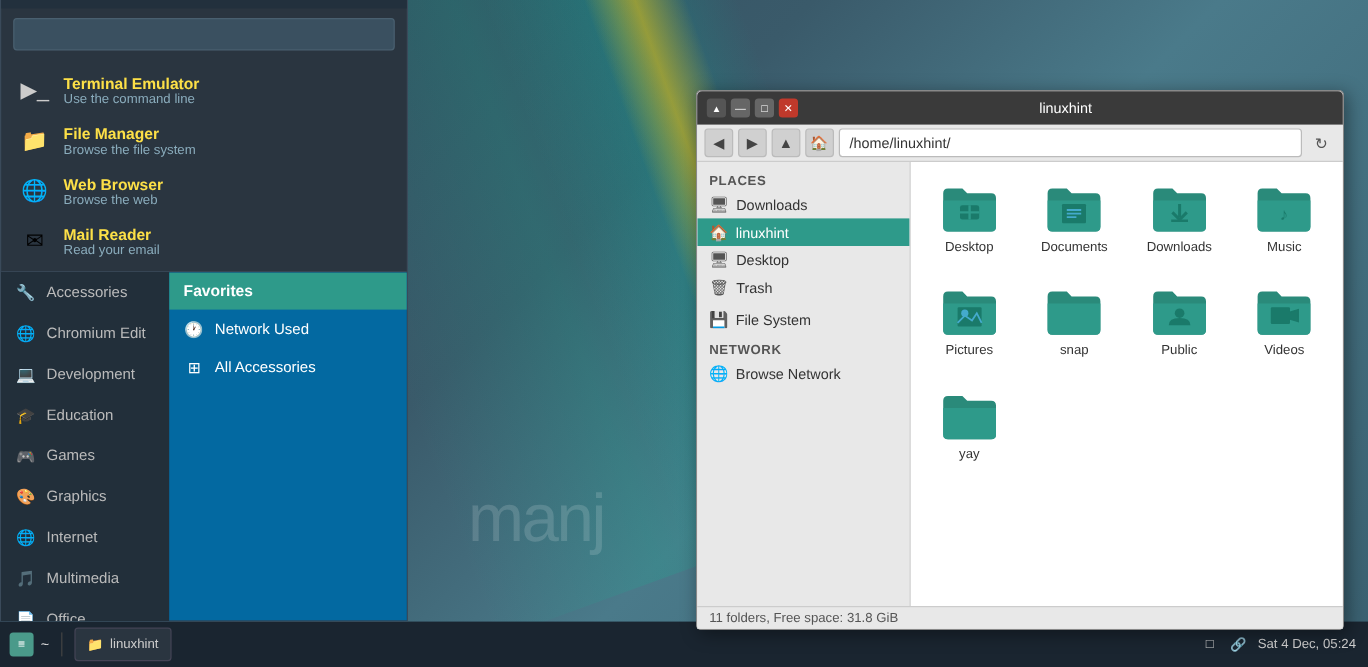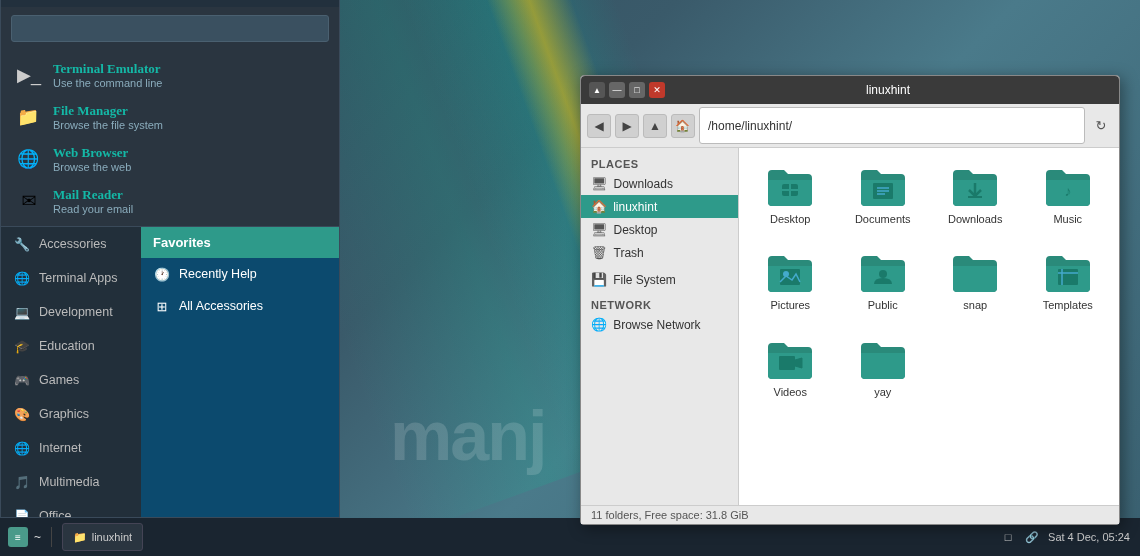--- a/index.html
+++ b/index.html
@@ -206,21 +206,21 @@
     }
     .quick-item-icon {
       width: 28px;
       height: 28px;
       display: flex;
       align-items: center;
       justify-content: center;
       font-size: 16px;
     }
     .quick-item-text { display: flex; flex-direction: column; }
-    .quick-item-title { color: #14b8a6; font-size: 13px; font-weight: 600; font-family: Liberation Serif, serif; }
+    .quick-item-title { color: #fde047; font-size: 13px; font-weight: 600; }
     .quick-item-sub { color: #8aacbc; font-size: 11px; }
 
     
     .app-menu-area {
       display: flex;
       height: 290px;
       position: relative;
     }
 
     
@@ -244,21 +244,21 @@
       height: 18px;
       display: flex;
       align-items: center;
       justify-content: center;
       font-size: 13px;
     }
 
     
     .apps-panel {
       flex: 1;
-      background: #0c4a6e;
+      background: #0369a1;
       overflow-y: auto;
     }
     .apps-panel-header {
       padding: 8px 12px;
       color: white;
       font-size: 13px;
       font-weight: bold;
       background: #2e9a8a;
     }
     .app-item {
@@ -357,21 +357,21 @@
       border-radius: 3px;
       display: flex;
       align-items: center;
       justify-content: center;
       cursor: pointer;
       font-size: 12px;
       color: #444;
     }
     .fm-address-bar {
       flex: 1;
-      height: 37px;
+      height: 24px;
       background: white;
       border: 1px solid #bbb;
       border-radius: 3px;
       display: flex;
       align-items: center;
       padding: 0 8px;
       font-size: 12px;
       color: #333;
     }
     .fm-reload-btn {
@@ -383,21 +383,21 @@
       cursor: pointer;
       color: #555;
       font-size: 13px;
     }
     .fm-content {
       display: flex;
       flex: 1;
       overflow: hidden;
     }
     .fm-sidebar {
-      width: 158px;
+      width: 178px;
       background: #e8e8e8;
       border-right: 1px solid #ccc;
       overflow-y: auto;
       padding: 6px 0;
     }
     .fm-sidebar-section {
       margin-bottom: 4px;
     }
     .fm-sidebar-heading {
       color: #555;
@@ -460,25 +460,25 @@
     }
 
     
     ::-webkit-scrollbar { width: 6px; }
     ::-webkit-scrollbar-track { background: #2a3540; }
     ::-webkit-scrollbar-thumb { background: #4a6070; border-radius: 3px; }
 
     
     .manjaro-text {
       position: absolute;
-      bottom: 80px;
+      bottom: 92px;
       left: 390px;
       color: rgba(255,255,255,0.15);
-      font-size: 70px;
-      font-weight: bold;
+      font-size: 56px;
+      font-weight: normal;
       pointer-events: none;
       letter-spacing: -2px;
     }
   </style>
 </head>
 <body>
 
 <div class="desktop">
   <div class="desktop-decoration">
     <div class="stripe3"></div>
@@ -547,21 +547,21 @@
 
     <div class="app-menu-area">
 
       <div class="categories-panel">
         <div class="cat-item">
           <span class="cat-icon">🔧</span>
           <span>Accessories</span>
         </div>
         <div class="cat-item">
           <span class="cat-icon">🌐</span>
-          <span>Terminal Apps</span>
+          <span>Chromium Edit</span>
         </div>
         <div class="cat-item">
           <span class="cat-icon">💻</span>
           <span>Development</span>
         </div>
         <div class="cat-item">
           <span class="cat-icon">🎓</span>
           <span>Education</span>
         </div>
         <div class="cat-item">
@@ -586,21 +586,21 @@
         </div>
 
       </div>
 
       <div class="apps-panel">
         <div class="apps-panel-header">
           <span>Favorites</span>
         </div>
         <div class="app-item">
           <span class="app-icon-sm">🕐</span>
-          <span>Recently Help</span>
+          <span>Network Used</span>
         </div>
         <div class="app-item">
           <span class="app-icon-sm">⊞</span>
           <span>All Accessories</span>
         </div>
       </div>
     </div>
   </div>
 
   <div class="file-manager">
@@ -745,49 +745,37 @@
               </svg>
             </div>
             <span class="fm-file-name">Pictures</span>
           </div>
 
           <div class="fm-file-item">
             <div class="fm-folder-icon">
               <svg viewBox="0 0 48 42" fill="none">
                 <path d="M2 8 Q2 4 6 4 H18 L22 8 H42 Q46 8 46 12 V36 Q46 40 42 40 H6 Q2 40 2 36 Z" fill="#2a8a7a"></path>
                 <path d="M2 14 H46 V36 Q46 40 42 40 H6 Q2 40 2 36 Z" fill="#2e9a8a"></path>
+              </svg>
+            </div>
+            <span class="fm-file-name">snap</span>
+          </div>
+
+          <div class="fm-file-item">
+            <div class="fm-folder-icon">
+              <svg viewBox="0 0 48 42" fill="none">
+                <path d="M2 8 Q2 4 6 4 H18 L22 8 H42 Q46 8 46 12 V36 Q46 40 42 40 H6 Q2 40 2 36 Z" fill="#2a8a7a"></path>
+                <path d="M2 14 H46 V36 Q46 40 42 40 H6 Q2 40 2 36 Z" fill="#2e9a8a"></path>
                 <circle cx="24" cy="22" r="4" fill="#1a7a6a"></circle>
                 <path d="M15 32 Q15 26 24 26 Q33 26 33 32" fill="#1a7a6a"></path>
               </svg>
             </div>
             <span class="fm-file-name">Public</span>
           </div>
 
-          <div class="fm-file-item">
-            <div class="fm-folder-icon">
-              <svg viewBox="0 0 48 42" fill="none">
-                <path d="M2 8 Q2 4 6 4 H18 L22 8 H42 Q46 8 46 12 V36 Q46 40 42 40 H6 Q2 40 2 36 Z" fill="#2a8a7a"></path>
-                <path d="M2 14 H46 V36 Q46 40 42 40 H6 Q2 40 2 36 Z" fill="#2e9a8a"></path>
-              </svg>
-            </div>
-            <span class="fm-file-name">snap</span>
-          </div>
-
-          <div class="fm-file-item">
-            <div class="fm-folder-icon">
-              <svg viewBox="0 0 48 42" fill="none">
-                <path d="M2 8 Q2 4 6 4 H18 L22 8 H42 Q46 8 46 12 V36 Q46 40 42 40 H6 Q2 40 2 36 Z" fill="#2a8a7a"></path>
-                <path d="M2 14 H46 V36 Q46 40 42 40 H6 Q2 40 2 36 Z" fill="#2e9a8a"></path>
-                <rect x="14" y="17" width="20" height="16" rx="1" fill="#1a7a6a"></rect>
-                <line x1="14" y1="21" x2="34" y2="21" stroke="#4ac" stroke-width="1.5"></line>
-                <line x1="18" y1="17" x2="18" y2="33" stroke="#4ac" stroke-width="1.5"></line>
-              </svg>
-            </div>
-            <span class="fm-file-name">Templates</span>
-          </div>
 
           <div class="fm-file-item">
             <div class="fm-folder-icon">
               <svg viewBox="0 0 48 42" fill="none">
                 <path d="M2 8 Q2 4 6 4 H18 L22 8 H42 Q46 8 46 12 V36 Q46 40 42 40 H6 Q2 40 2 36 Z" fill="#2a8a7a"></path>
                 <path d="M2 14 H46 V36 Q46 40 42 40 H6 Q2 40 2 36 Z" fill="#2e9a8a"></path>
                 <rect x="13" y="17" width="16" height="14" rx="1" fill="#1a7a6a"></rect>
                 <polyline points="29,21 36,19 36,29 29,27" fill="#1a7a6a" stroke="#1a7a6a" stroke-width="1"></polyline>
               </svg>
             </div>

